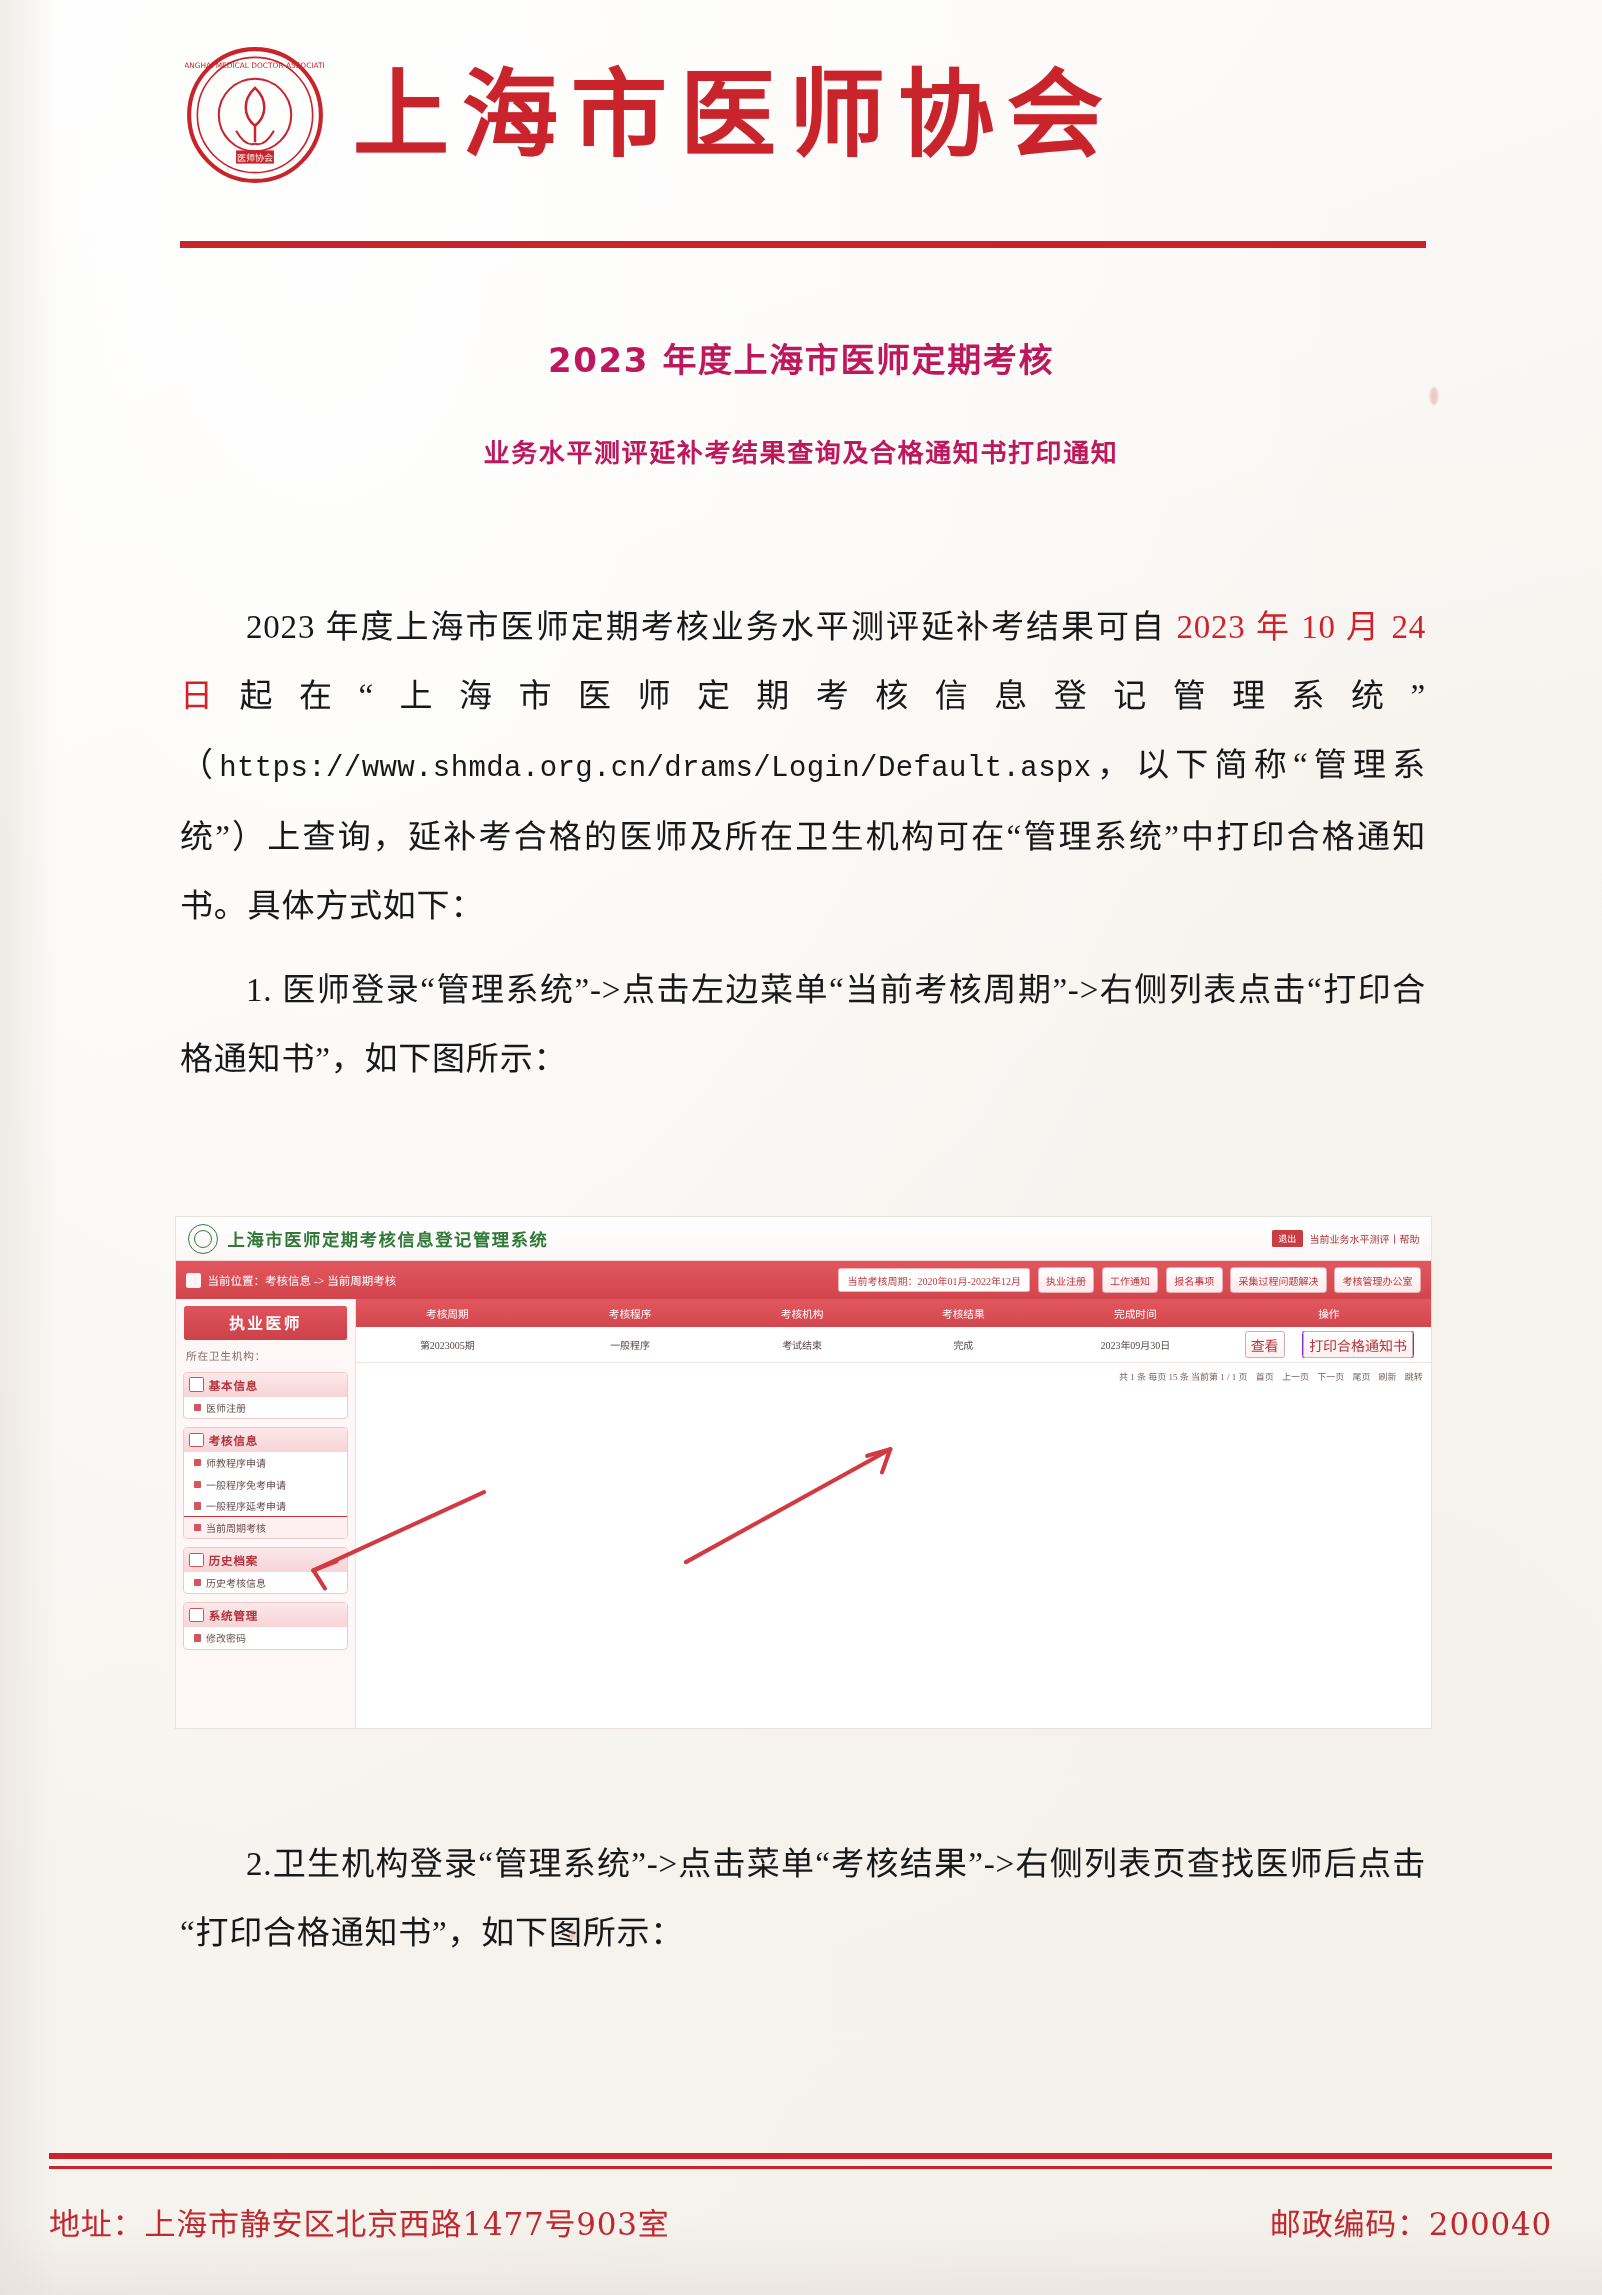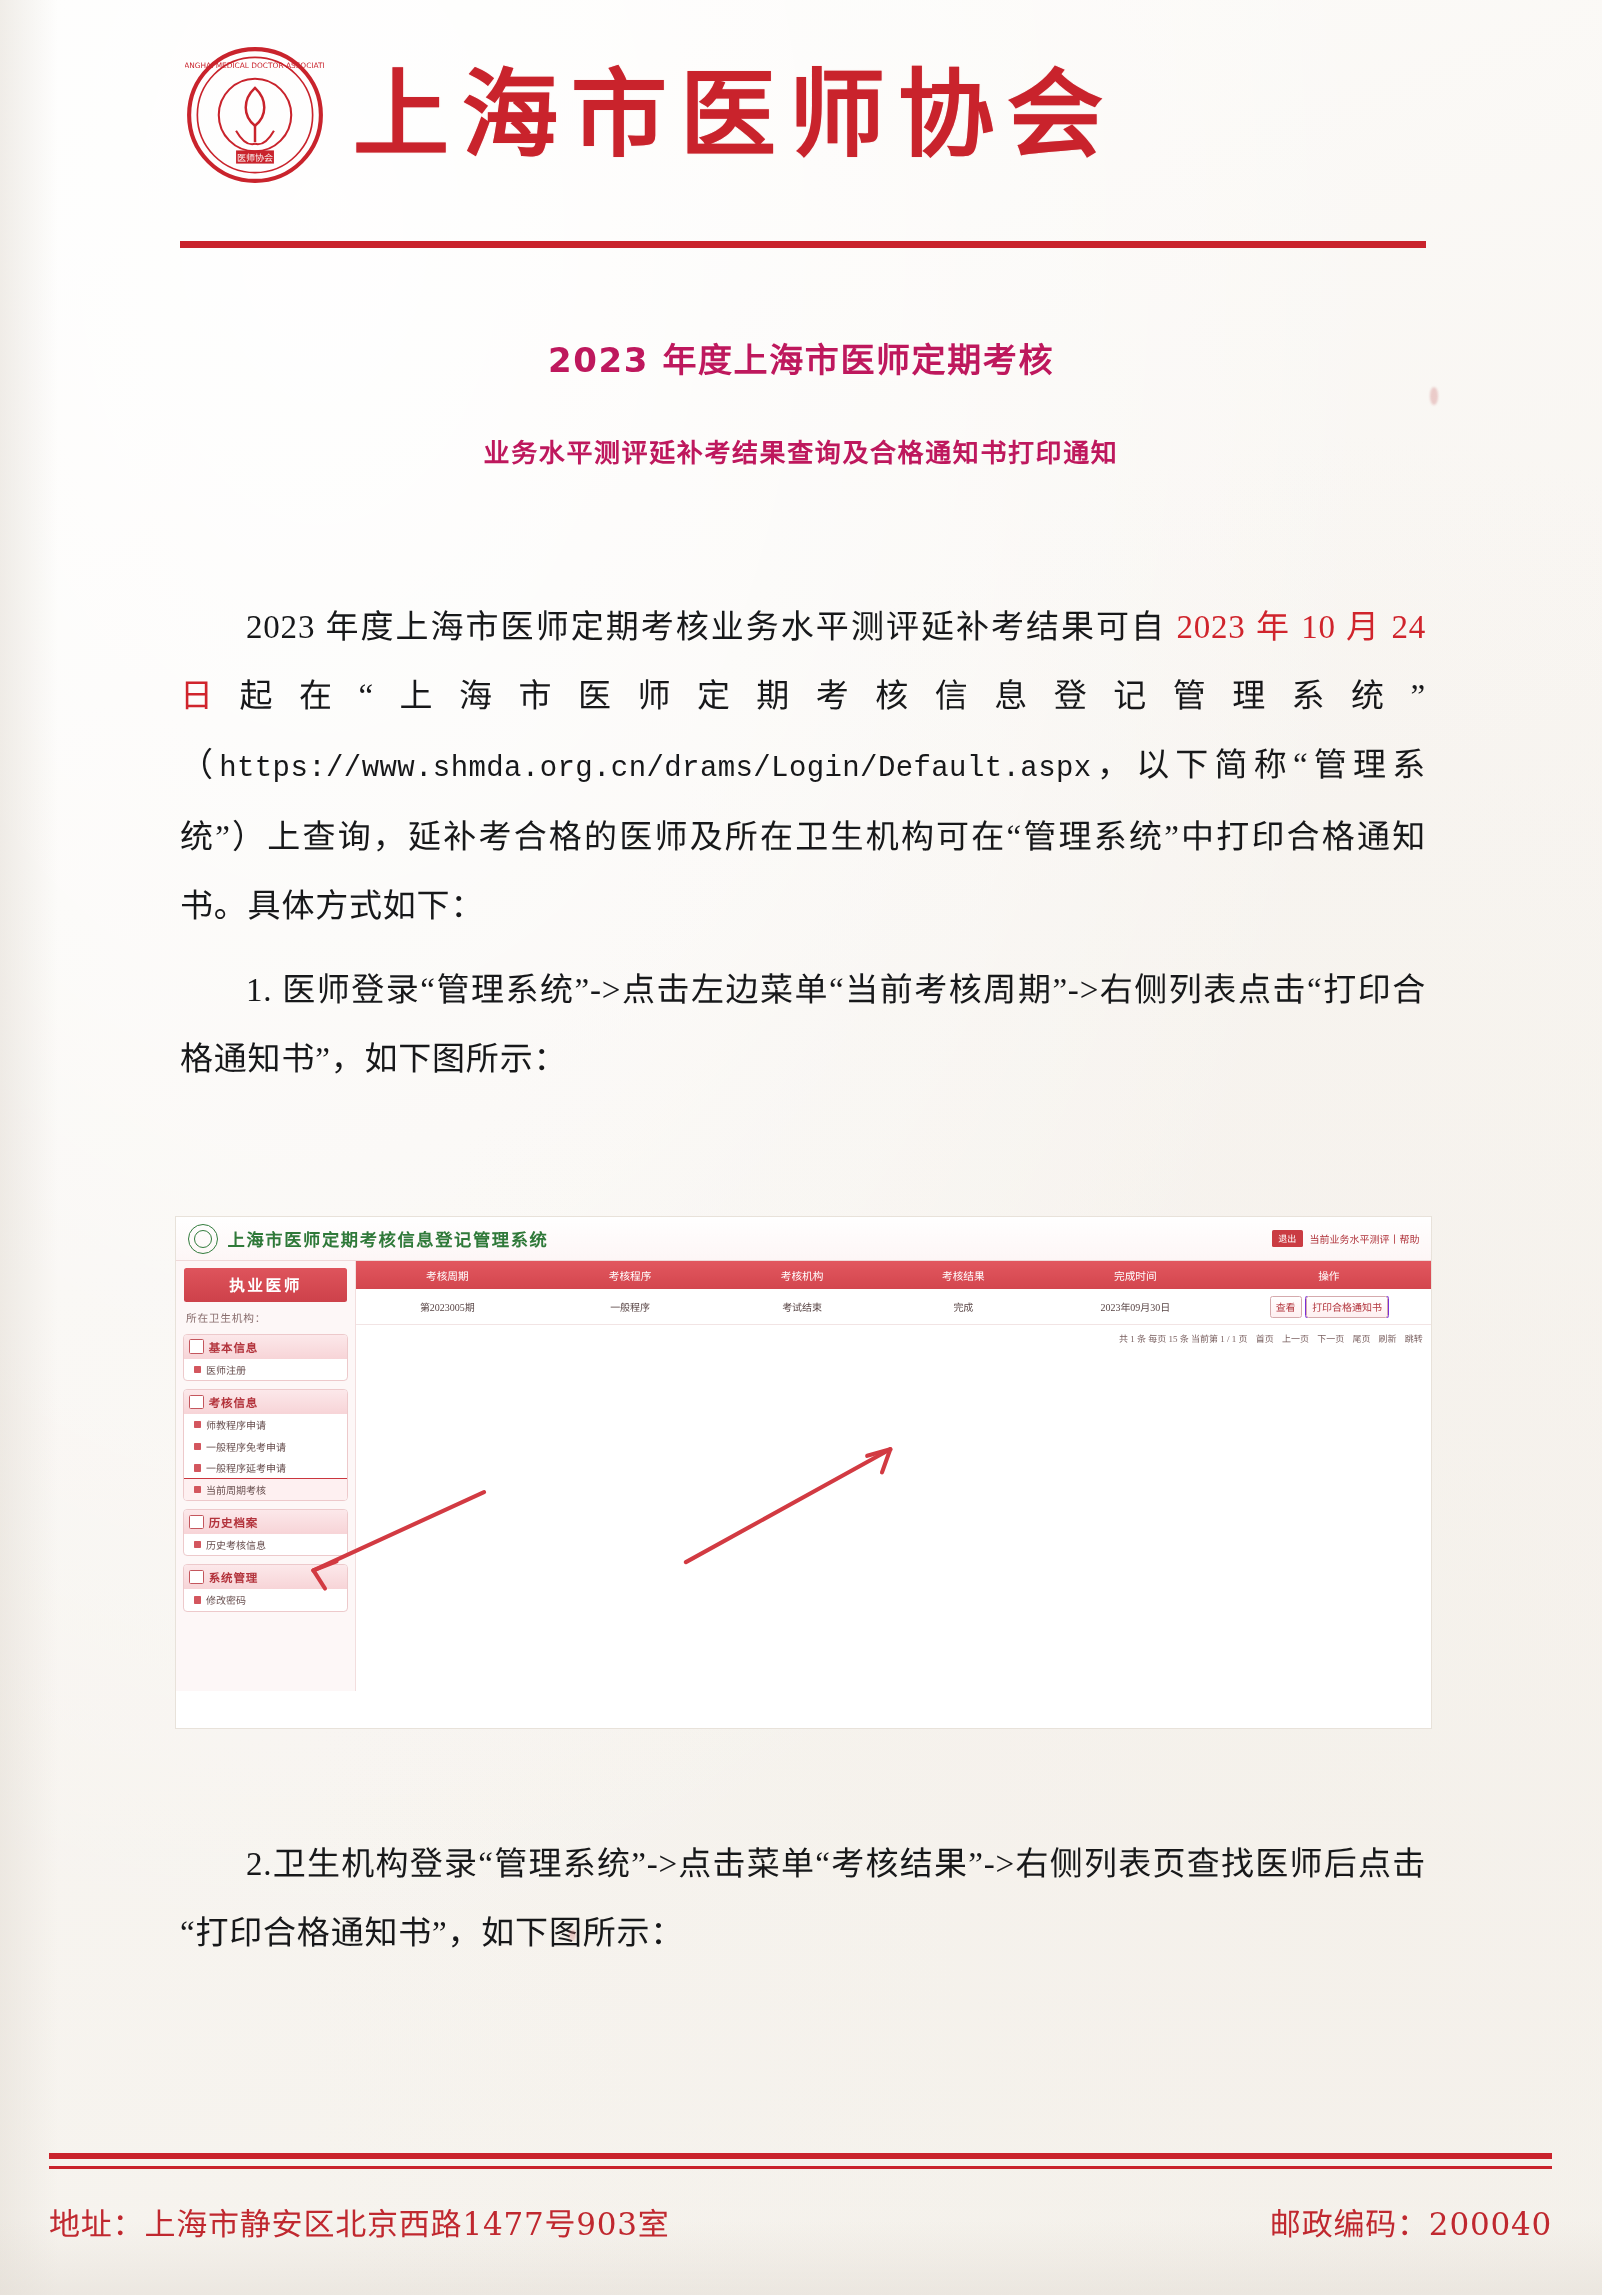--- a/index.html
+++ b/index.html
@@ -327,23 +327,23 @@
     border-bottom: 0.8px solid #f3e4e4;
   }
   .mini-btn {
     display: inline-flex;
     align-items: center;
     gap: 3.3px;
     border: 0.8px solid #d7a9ad;
     border-radius: 2.5px;
     background: linear-gradient(180deg,#ffffff,#ffeff0);
     color: #b8343c;
-    font-size: 10px;
+    font-size: 14px;
     padding: 2.5px 5px;
-    margin: 0 1px;
+    margin: 0 8px;
     font-family: Liberation Mono, monospace;
   }
   .mini-btn.highlight {
     outline: 1.6px solid #7d2be0;
     outline-offset: 0.8px;
   }
   .pager {
     display: flex;
     justify-content: flex-end;
     align-items: flex-start;
@@ -442,20 +442,34 @@
   <div class="figure">
     <div class="fig-header">
       <div class="fig-logo"></div>
       <div class="fig-sys-title">上海市医师定期考核信息登记管理系统</div>
       <div class="fig-topright">
         <span class="pill-red">退出</span>
         <span>当前业务水平测评丨帮助</span>
       </div>
     </div>
 
+    <div class="fig-bar">
+      <div class="fig-bar-left">
+        <span class="fig-icon-sq"></span>
+        <span>当前位置：考核信息 -&gt; 当前周期考核</span>
+      </div>
+      <div class="fig-bar-right">
+        <span class="fig-date-badge">当前考核周期：2020年01月-2022年12月</span>
+        <span class="fig-btn">执业注册</span>
+        <span class="fig-btn">工作通知</span>
+        <span class="fig-btn">报名事项</span>
+        <span class="fig-btn">采集过程问题解决</span>
+        <span class="fig-btn">考核管理办公室</span>
+      </div>
+    </div>
 
     <div class="fig-body">
       <div class="fig-side">
         <div class="side-title">执业医师</div>
         <div class="side-sub">所在卫生机构：</div>
 
         <div class="side-group">
           <div class="side-group-head">
             <span class="gi"></span>
             <span class="gt">基本信息</span>

